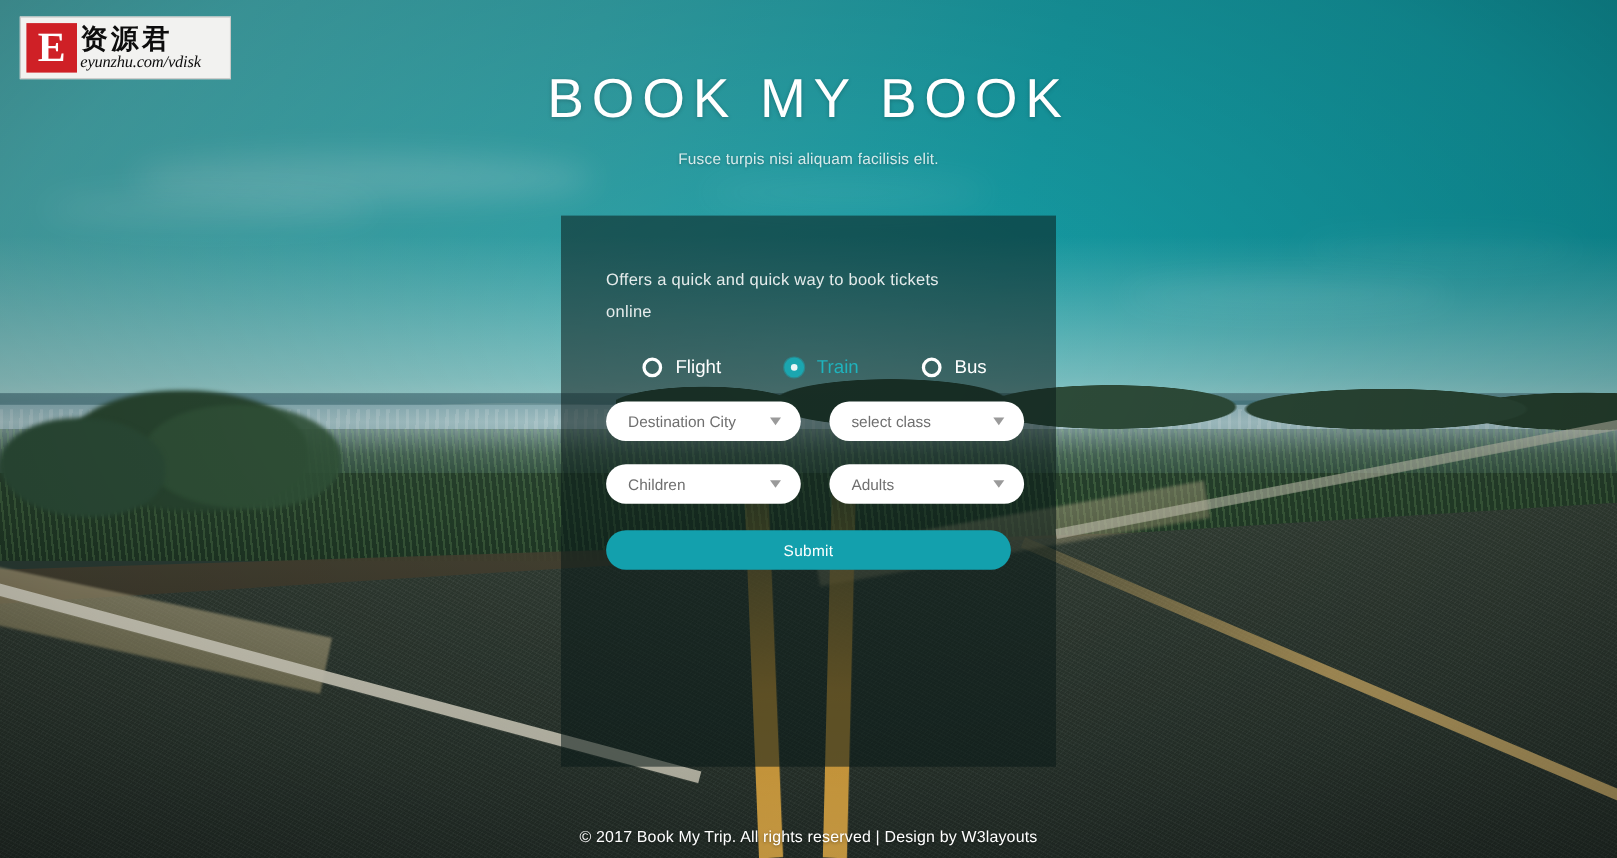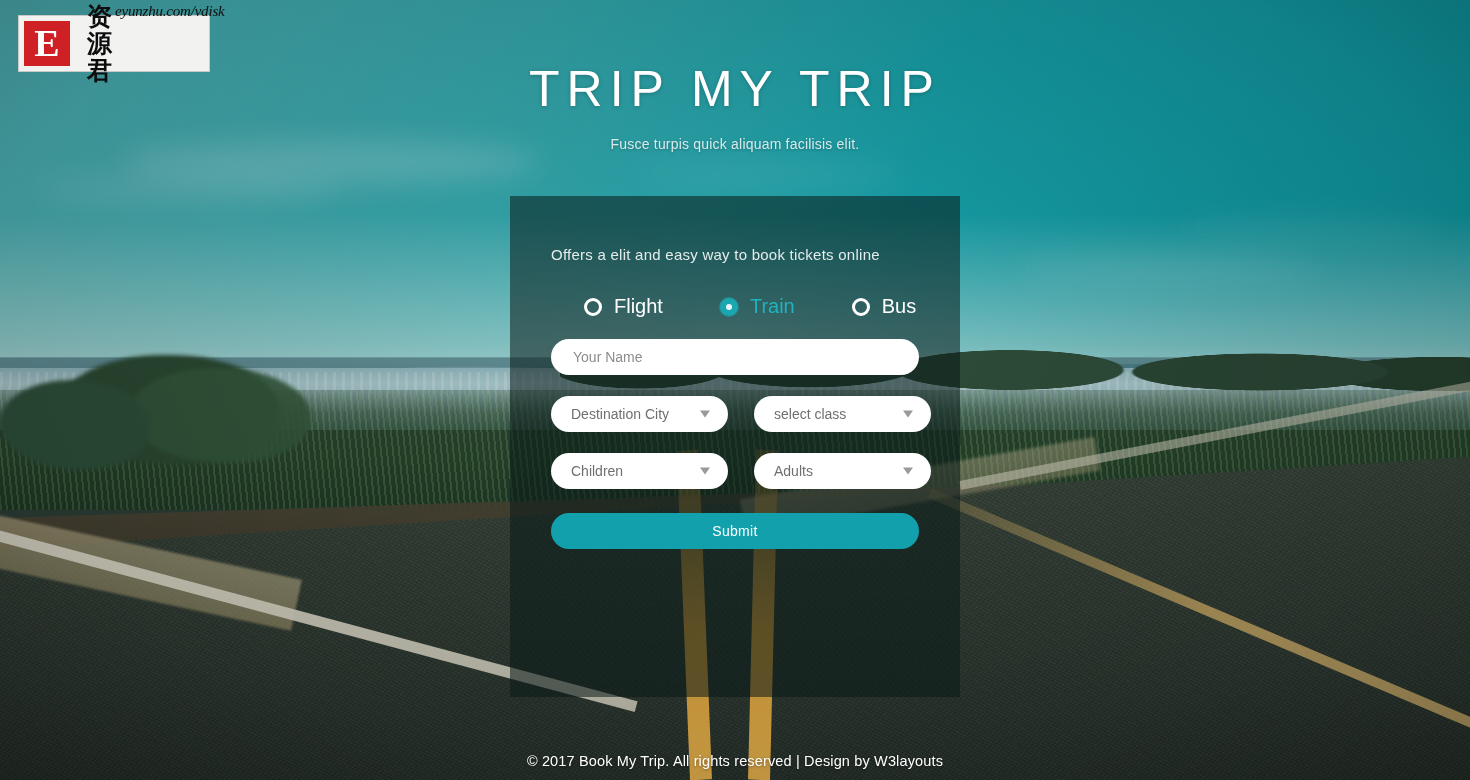--- a/index.html
+++ b/index.html
@@ -219,21 +219,21 @@
     width: 46px; height: 45px;
     background: #cf2026;
     color: #ffffff;
     font-family: "Liberation Serif", serif;
     font-weight: bold;
     font-size: 38px;
     line-height: 45px;
     text-align: center;
     flex: none;
   }
-  .wm-right { margin-left: 17px; display: flex; flex-direction: row; justify-content: center; }
+  .wm-right { margin-left: 3px; display: flex; flex-direction: column; justify-content: center; }
   .wm-cn {
     font-family: "DejaVu Sans", sans-serif;
     font-size: 25px; font-weight: bold; color: #0d0d0d;
     letter-spacing: 3px; line-height: 27px;
   }
   .wm-url {
     font-family: "Liberation Serif", serif;
     font-size: 15px; font-weight: normal; font-style: italic;
     color: #0d0d0d; line-height: 17px; letter-spacing: -0.2px;
   }
@@ -293,21 +293,21 @@
   .radio-opt.selected .radio-mark {
     border-color: #1ba6b0;
     background: #1ba6b0;
     box-shadow: 0 0 0 1px rgba(27,166,176,.5);
   }
   .radio-opt.selected .radio-mark::after {
     content: "";
     width: 6px; height: 6px; border-radius: 50%;
     background: #e9f6f7;
   }
-  .radio-label { font-size: 20px; color: #ffffff; }
+  .radio-label { font-size: 17px; color: #ffffff; }
   .radio-opt.selected .radio-label { color: #1fb3bd; }
 
   
   .field { margin-top: 21px; position: relative; }
   .field input.pill {
     width: 368px; height: 36px;
     border: none; outline: none;
     border-radius: 20px;
     background: #ffffff;
     padding: 0 22px;
@@ -422,50 +422,47 @@
 
   <div class="watermark">
     <div class="wm-e">E</div>
     <div class="wm-right">
       <div class="wm-cn">资源君</div>
       <div class="wm-url">eyunzhu.com/vdisk</div>
     </div>
   </div>
 
   <div class="header">
-    <h1 class="page-title">TRIP MY TRIP</h1>
-    <div class="page-subtitle">Fusce turpis quick aliquam facilisis elit.</div>
+    <h1 class="page-title">BOOK MY BOOK</h1>
+    <div class="page-subtitle">Fusce turpis nisi aliquam facilisis elit.</div>
   </div>
 
   <div class="booking-panel">
 
-    <div class="panel-desc">Offers a elit and easy way to book tickets online</div>
+    <div class="panel-desc">Offers a quick and quick way to book tickets online</div>
 
     <div class="radio-row">
 
       <label class="radio-opt">
         <span class="radio-mark"></span>
         <span class="radio-label">Flight</span>
       </label>
 
       <label class="radio-opt selected">
         <span class="radio-mark"></span>
         <span class="radio-label">Train</span>
       </label>
 
       <label class="radio-opt">
         <span class="radio-mark"></span>
         <span class="radio-label">Bus</span>
       </label>
 
     </div>
 
-    <div class="field">
-      <input class="pill" type="text" placeholder="Your Name" style="">
-    </div>
 
 
     <div class="select-grid">
       <div class="sel-wrap">
         <select>
           <option>Destination City</option>
         </select>
         <span class="sel-arrow"></span>
       </div>
       <div class="sel-wrap">

